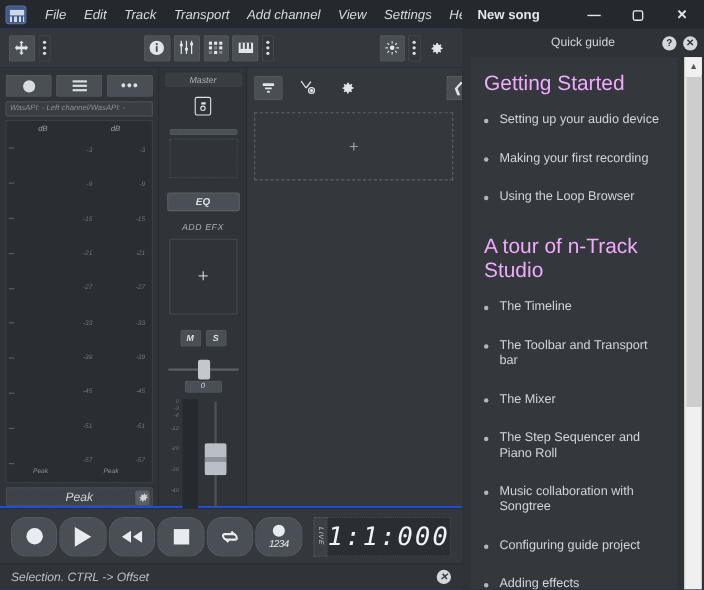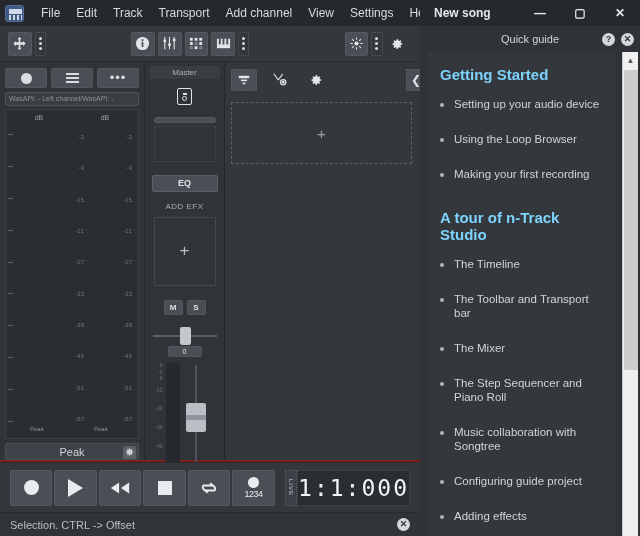--- a/index.html
+++ b/index.html
@@ -7,21 +7,22 @@
     width: 640px; height: 536px;
     background: #2b2f33;
     font-family: "Liberation Sans", sans-serif;
     overflow: hidden;
   }
   #app { position: relative; width: 640px; height: 536px; }
 
   
   .app-left {
     position: absolute; left: 0; top: 0; width: 420px; height: 536px;
-    background: #7f1d1d;
+    background: #1d4ed8;
+    font-style: italic;
   }
 
   
   .menubar {
     height: 26px; background: #25292d;
     display: flex; align-items: center; padding-left: 5px;
   }
   .logo {
     width: 19px; height: 17px; border-radius: 3px;
     background: #3f5a85; border: 1px solid #566f9b;
@@ -235,21 +236,21 @@
   }
 
   
   .transport {
     position: absolute; left: 0; bottom: 24px; width: 420px; height: 50px;
     background: #34383d; border-top: 1px solid #282c30;
     display: flex; align-items: center; padding: 0 10px;
   }
   .tp-btn {
     width: 45px; height: 36px; margin-right: 2px;
-    background: #4a4f55; border: 1px dotted #5e646b; border-radius: 2px;
+    background: #4a4f55; border: 1px dotted #5e646b; border-radius: 14px;
     display: flex; align-items: center; justify-content: center;
     color: #e8ecf0; cursor: pointer;
   }
   .icon-rec { width: 15px; height: 15px; border-radius: 50%; background: #e8ecf0; }
   .icon-play {
     width: 0; height: 0; border-left: 15px solid #e8ecf0;
     border-top: 9px solid transparent; border-bottom: 9px solid transparent;
   }
   .icon-stop { width: 14px; height: 14px; background: #e8ecf0; }
   .metro { display: flex; flex-direction: column; align-items: center; gap: 1px; }
@@ -308,21 +309,21 @@
   .qg-icon {
     width: 13px; height: 13px; border-radius: 50%;
     background: #d3d8dd; color: #2f3338;
     font-size: 9px; font-weight: bold; text-align: center; line-height: 13px;
     cursor: pointer;
   }
   .qg-body {
     position: absolute; left: 8px; top: 52px; right: 24px; bottom: 0;
     background: #34383d; padding: 14px 12px 0 12px; overflow: hidden;
   }
-  .qg-h { color: #7dd3fc; font-size: 15px; font-weight: bold; margin-bottom: 14px; }
+  .qg-h { color: #f0abfc; font-size: 19px; font-weight: normal; margin-bottom: 14px; }
   .qg-h.tour { margin-top: 28px; }
   .qg-li {
     display: flex; align-items: flex-start; gap: 10px;
     margin-bottom: 21px; cursor: pointer;
   }
   .qg-li .bullet {
     width: 4px; height: 4px; border-radius: 50%;
     background: #b0b6bc; margin-top: 6px; flex: 0 0 auto;
   }
   .qg-li .lbl { color: #cfd4d9; font-size: 11.5px; line-height: 14px; }
@@ -628,25 +629,25 @@
     </div>
 
     <div class="qg-body">
       <div class="qg-h">Getting Started</div>
       <div class="qg-li">
         <span class="bullet"></span>
         <span class="lbl">Setting up your audio device</span>
       </div>
       <div class="qg-li">
         <span class="bullet"></span>
+        <span class="lbl">Making your first recording</span>
+      </div>
+      <div class="qg-li">
+        <span class="bullet"></span>
         <span class="lbl">Using the Loop Browser</span>
-      </div>
-      <div class="qg-li">
-        <span class="bullet"></span>
-        <span class="lbl">Making your first recording</span>
       </div>
 
       <div class="qg-h tour">A tour of n-Track Studio</div>
       <div class="qg-li">
         <span class="bullet"></span>
         <span class="lbl">The Timeline</span>
       </div>
       <div class="qg-li">
         <span class="bullet"></span>
         <span class="lbl">The Toolbar and Transport bar</span>

